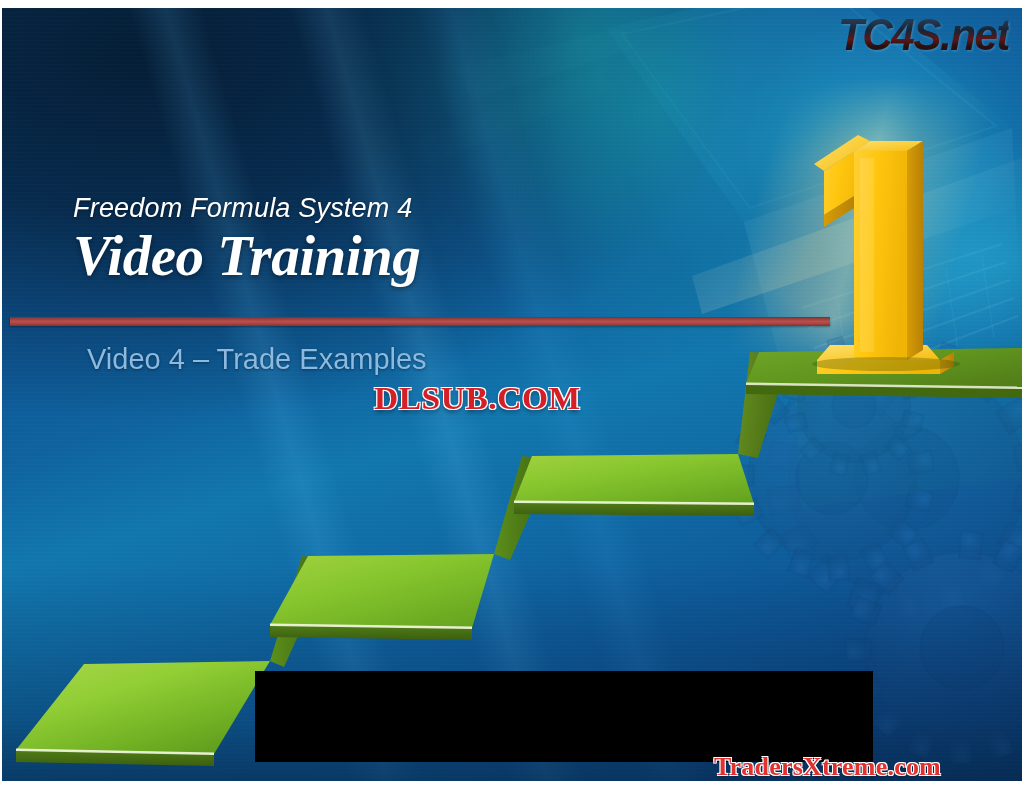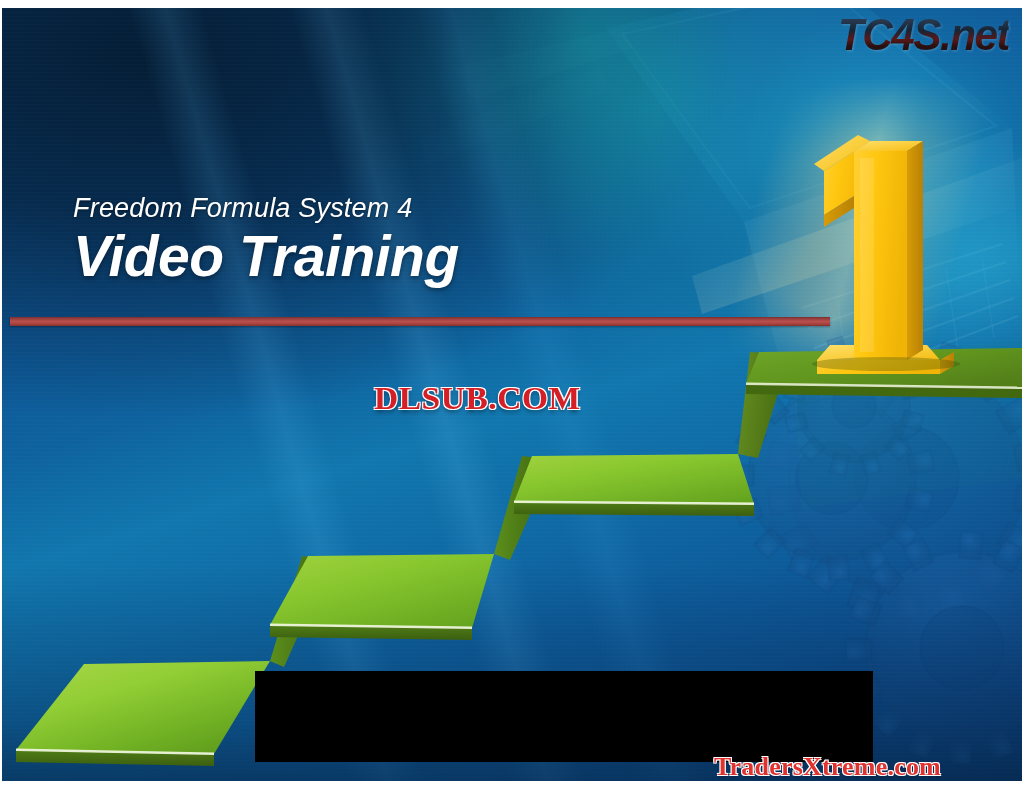--- a/index.html
+++ b/index.html
@@ -125,20 +125,21 @@
     text-shadow:0 1px 3px rgba(0,0,0,.45);
     white-space:nowrap;
     margin-top:8px;
   }
   #maintitle {
     position:absolute; left:71px; top:218px;
     font-size:57px; font-style:italic; font-weight:bold;
     color:#ffffff; letter-spacing:-0.5px; line-height:1.06;
     text-shadow:0 2px 5px rgba(0,0,0,.42);
     white-space:nowrap;
+    font-family:Liberation Serif, serif;
   }
   #rule {
     position:absolute; left:8px; top:309px;
     width:820px; height:9px;
     background:linear-gradient(to bottom,
       #7a2f2f 0%, #9c4040 22%, #b94f4d 50%, #a8433f 76%, #82302c 100%);
     box-shadow:0 1px 2px rgba(0,0,0,.30);
   }
   #subtitle {
     position:absolute; left:85px; top:335px;
@@ -472,20 +473,21 @@
 
           <ellipse cx="884" cy="356" rx="74" ry="7" fill="#2e4a0a" opacity=".30"></ellipse>
         </g>
       </svg>
     </div>
 
     <div id="rule"></div>
 
     <div id="eyebrow">Freedom Formula System 4</div>
     <div id="maintitle">Video Training</div>
+    <div id="subtitle">Video 4 – Trade Examples</div>
 
     <div id="wm-dlsub" class="wm">DLSUB.COM</div>
     <div id="logo-tc4s">TC4S.net</div>
 
     <div id="redaction"></div>
 
     <div id="wm-traders" class="wm">TradersXtreme.com</div>
 
   </div>
 </div>

